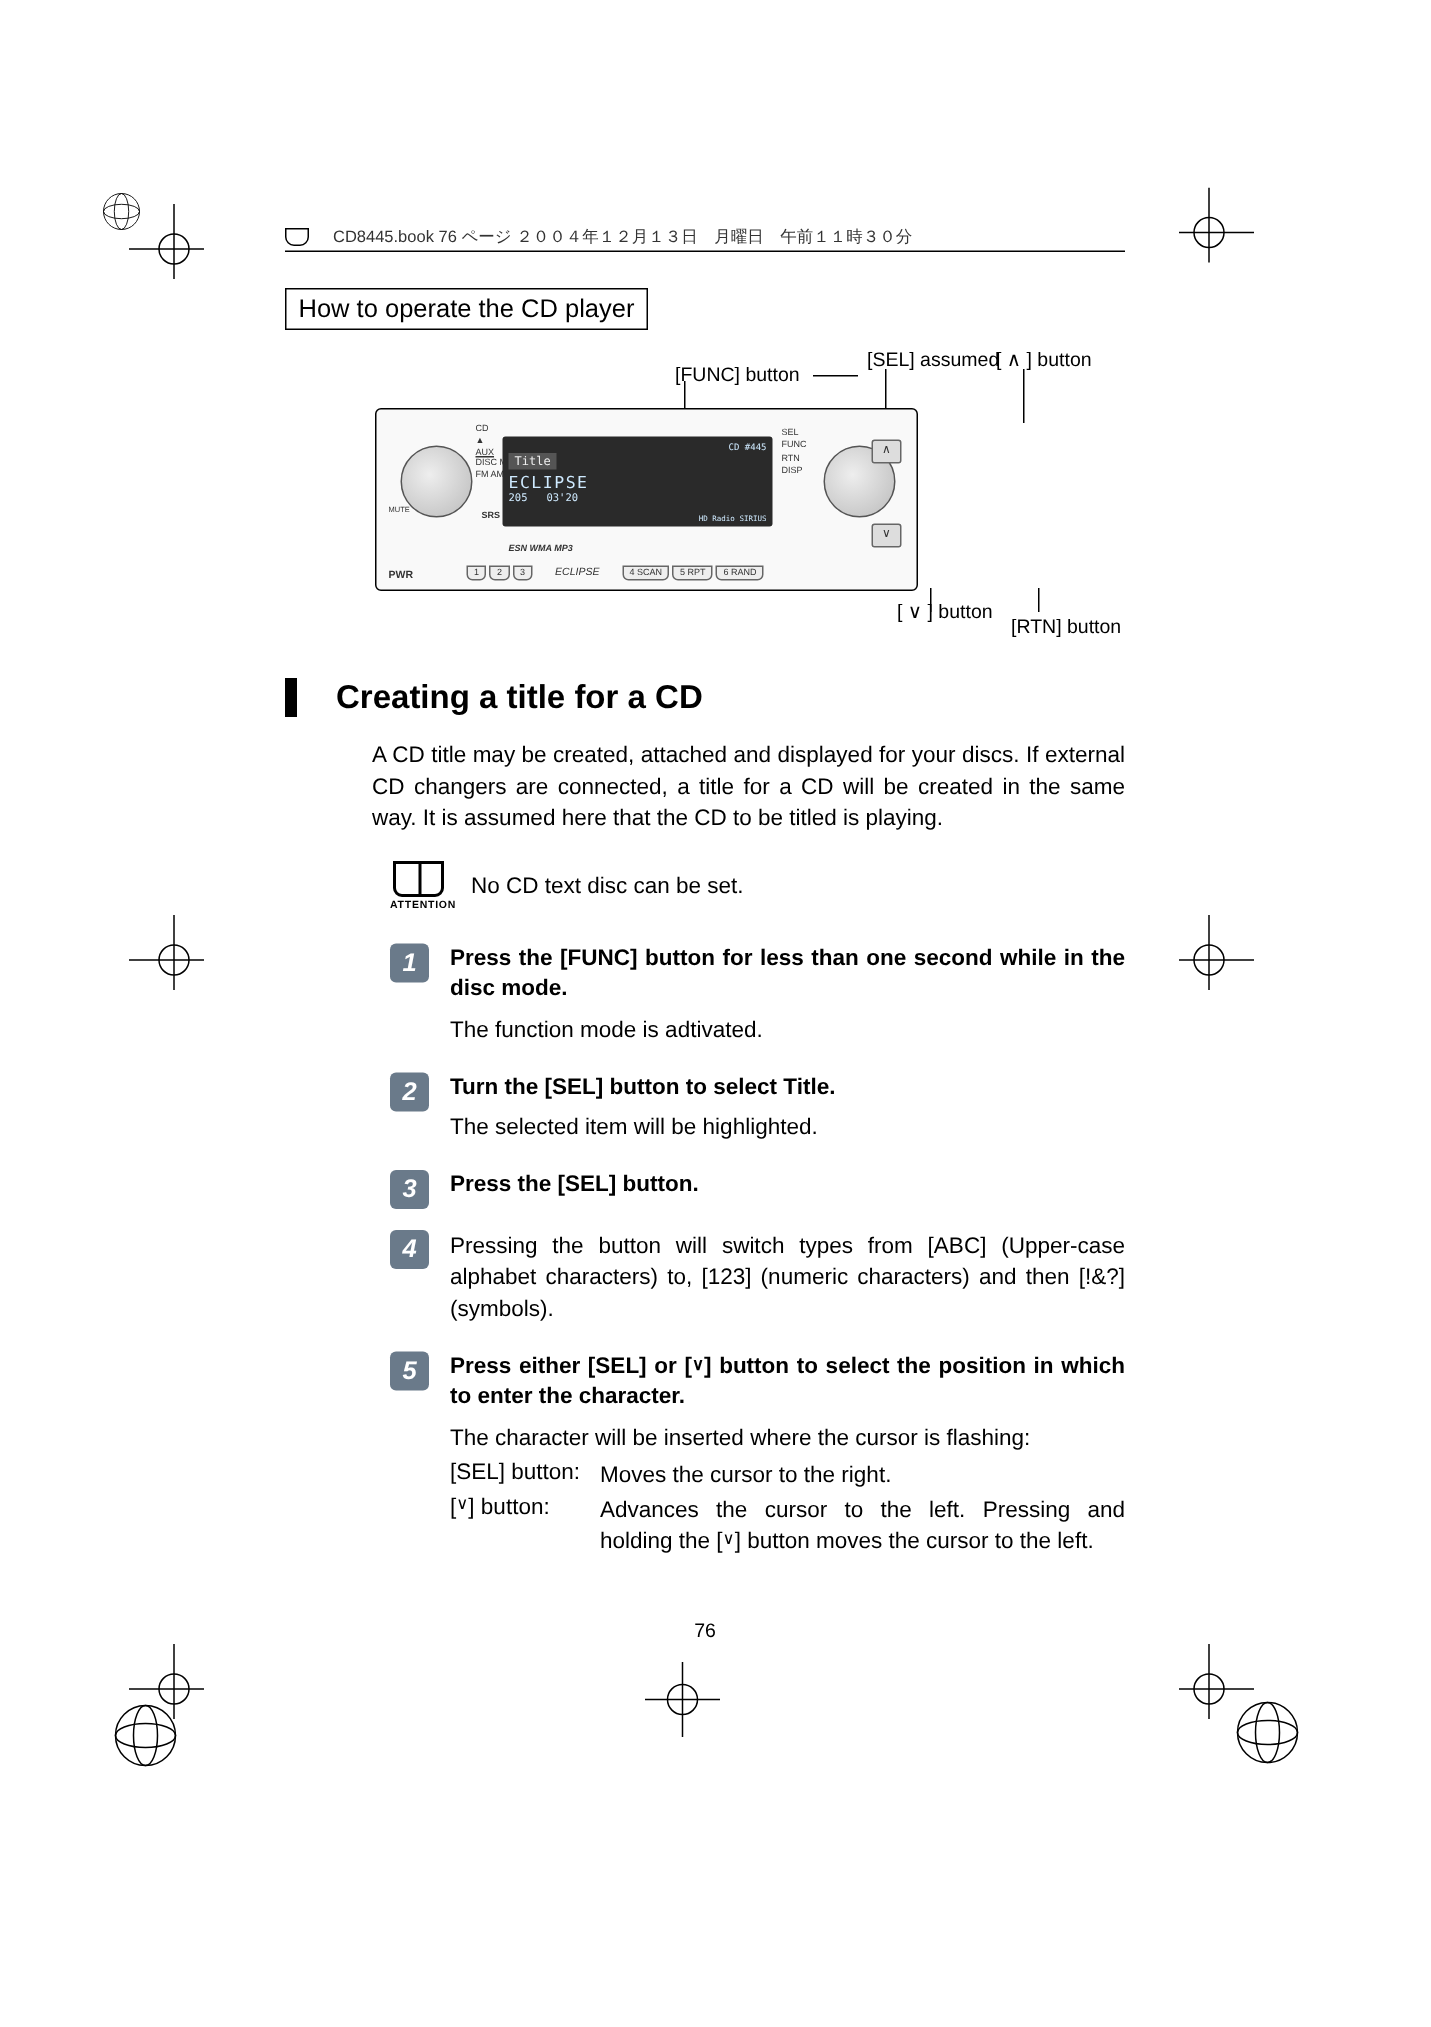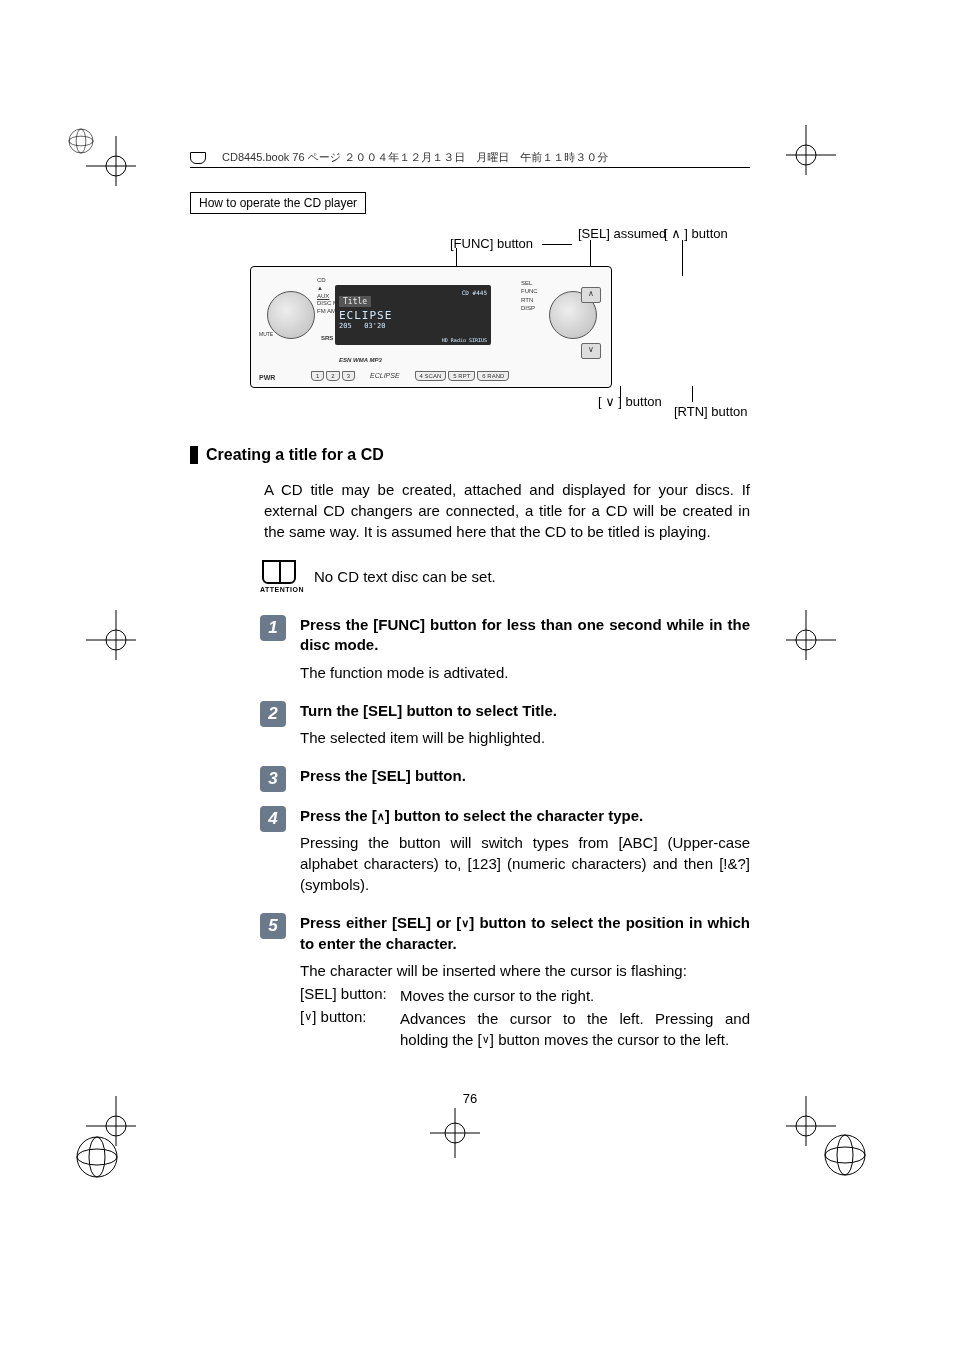--- a/index.html
+++ b/index.html
@@ -36,21 +36,21 @@
     gap: 16px;
   }
   .header-line .book-icon {
     width: 14px; height: 10px;
     border: 1px solid #000;
     border-radius: 0 0 6px 6px;
     display:inline-block;
   }
   .section-tab {
     border: 0.5px solid #000;
-    font-size: 12px;
+    font-size: 17px;
     padding: 3px 8px;
     display: inline-block;
     margin-bottom: 12px;
   }
   .figure-area {
     position: relative;
     height: 200px;
     margin-left: 60px;
     margin-bottom: 10px;
   }
@@ -72,21 +72,21 @@
     border: 1px solid #000;
     border-radius: 4px;
     background: #f9f9f9;
     font-size: 6px;
     color: #333;
     overflow: hidden;
   }
   .device-display {
     position:absolute;
     left: 84px; top: 18px;
-    width: 156px; height: 60px;
+    width: 180px; height: 60px;
     background: #2a2a2a;
     border-radius: 2px;
     color: #cfeaff;
     font-size: 7px;
     padding: 4px;
     box-sizing:border-box;
     font-family: monospace;
   }
   .device-display .title-box {
     background:#555; color:#eee; padding:1px 4px; display:inline-block;
@@ -117,28 +117,28 @@
     display:flex;
     gap:2px;
   }
   .bottom-keys .key {
     border:0.5px solid #666;
     padding:1px 4px;
     border-radius:0 0 4px 4px;
     background:#eee;
   }
   .main-heading {
-    font-size: 16px;
+    font-size: 22px;
     font-weight: bold;
     border-left: 8px solid #000;
-    padding-left: 8px;
+    padding-left: 26px;
     margin: 20px 0 14px 0;
   }
   .intro {
-    margin-left: 74px;
+    margin-left: 58px;
     text-align: justify;
     line-height: 1.4;
     margin-bottom: 18px;
   }
   .attention-row {
     margin-left: 70px;
     display: flex;
     align-items: center;
     gap: 16px;
     margin-bottom: 22px;
@@ -420,23 +420,20 @@
     <div class="step-num">3</div>
     <div class="step-body">
       <div class="step-title">Press the [SEL] button.</div>
     </div>
   </div>
 
   
   <div class="step">
     <div class="step-num">4</div>
     <div class="step-body">
-      <div class="step-title">
-        <span>Press the [</span><span class="chev" style="font-weight:bold;">∧</span><span>] button to select the character type.</span>
-      </div>
       <div class="step-text">Pressing the button will switch types from [ABC] (Upper-case alphabet characters) to, [123] (numeric characters) and then [!&amp;?] (symbols).</div>
     </div>
   </div>
 
   
   <div class="step">
     <div class="step-num">5</div>
     <div class="step-body">
       <div class="step-title">
         <span>Press either [SEL] or [</span><span class="chev" style="font-weight:bold;">∨</span><span>] button to select the position in which to enter the character.</span>

